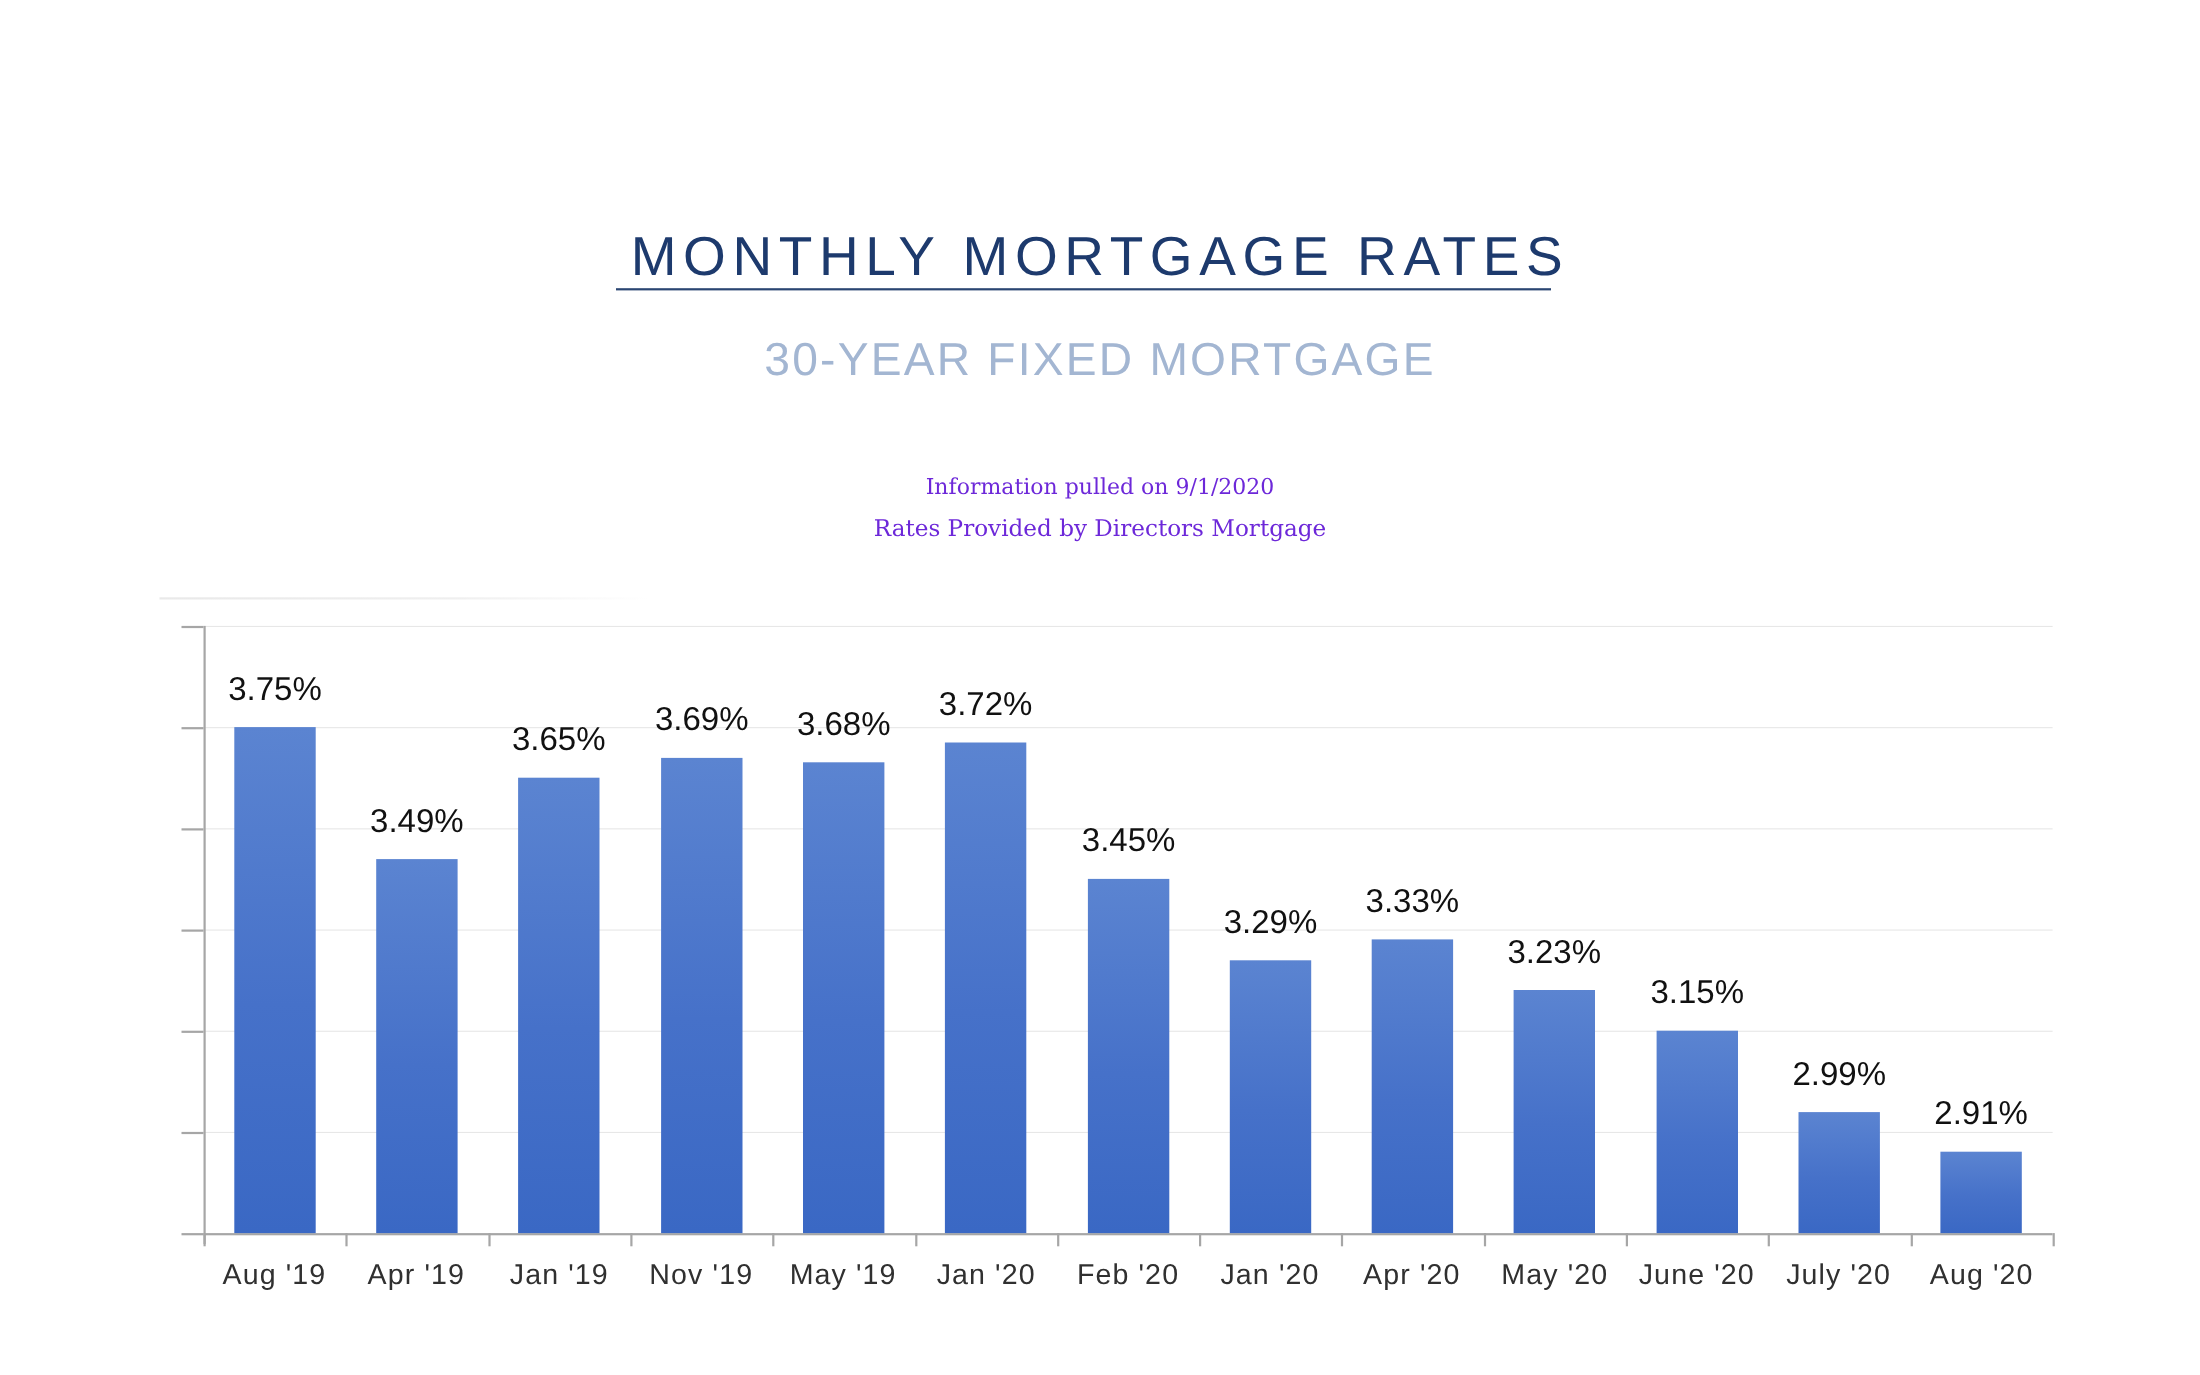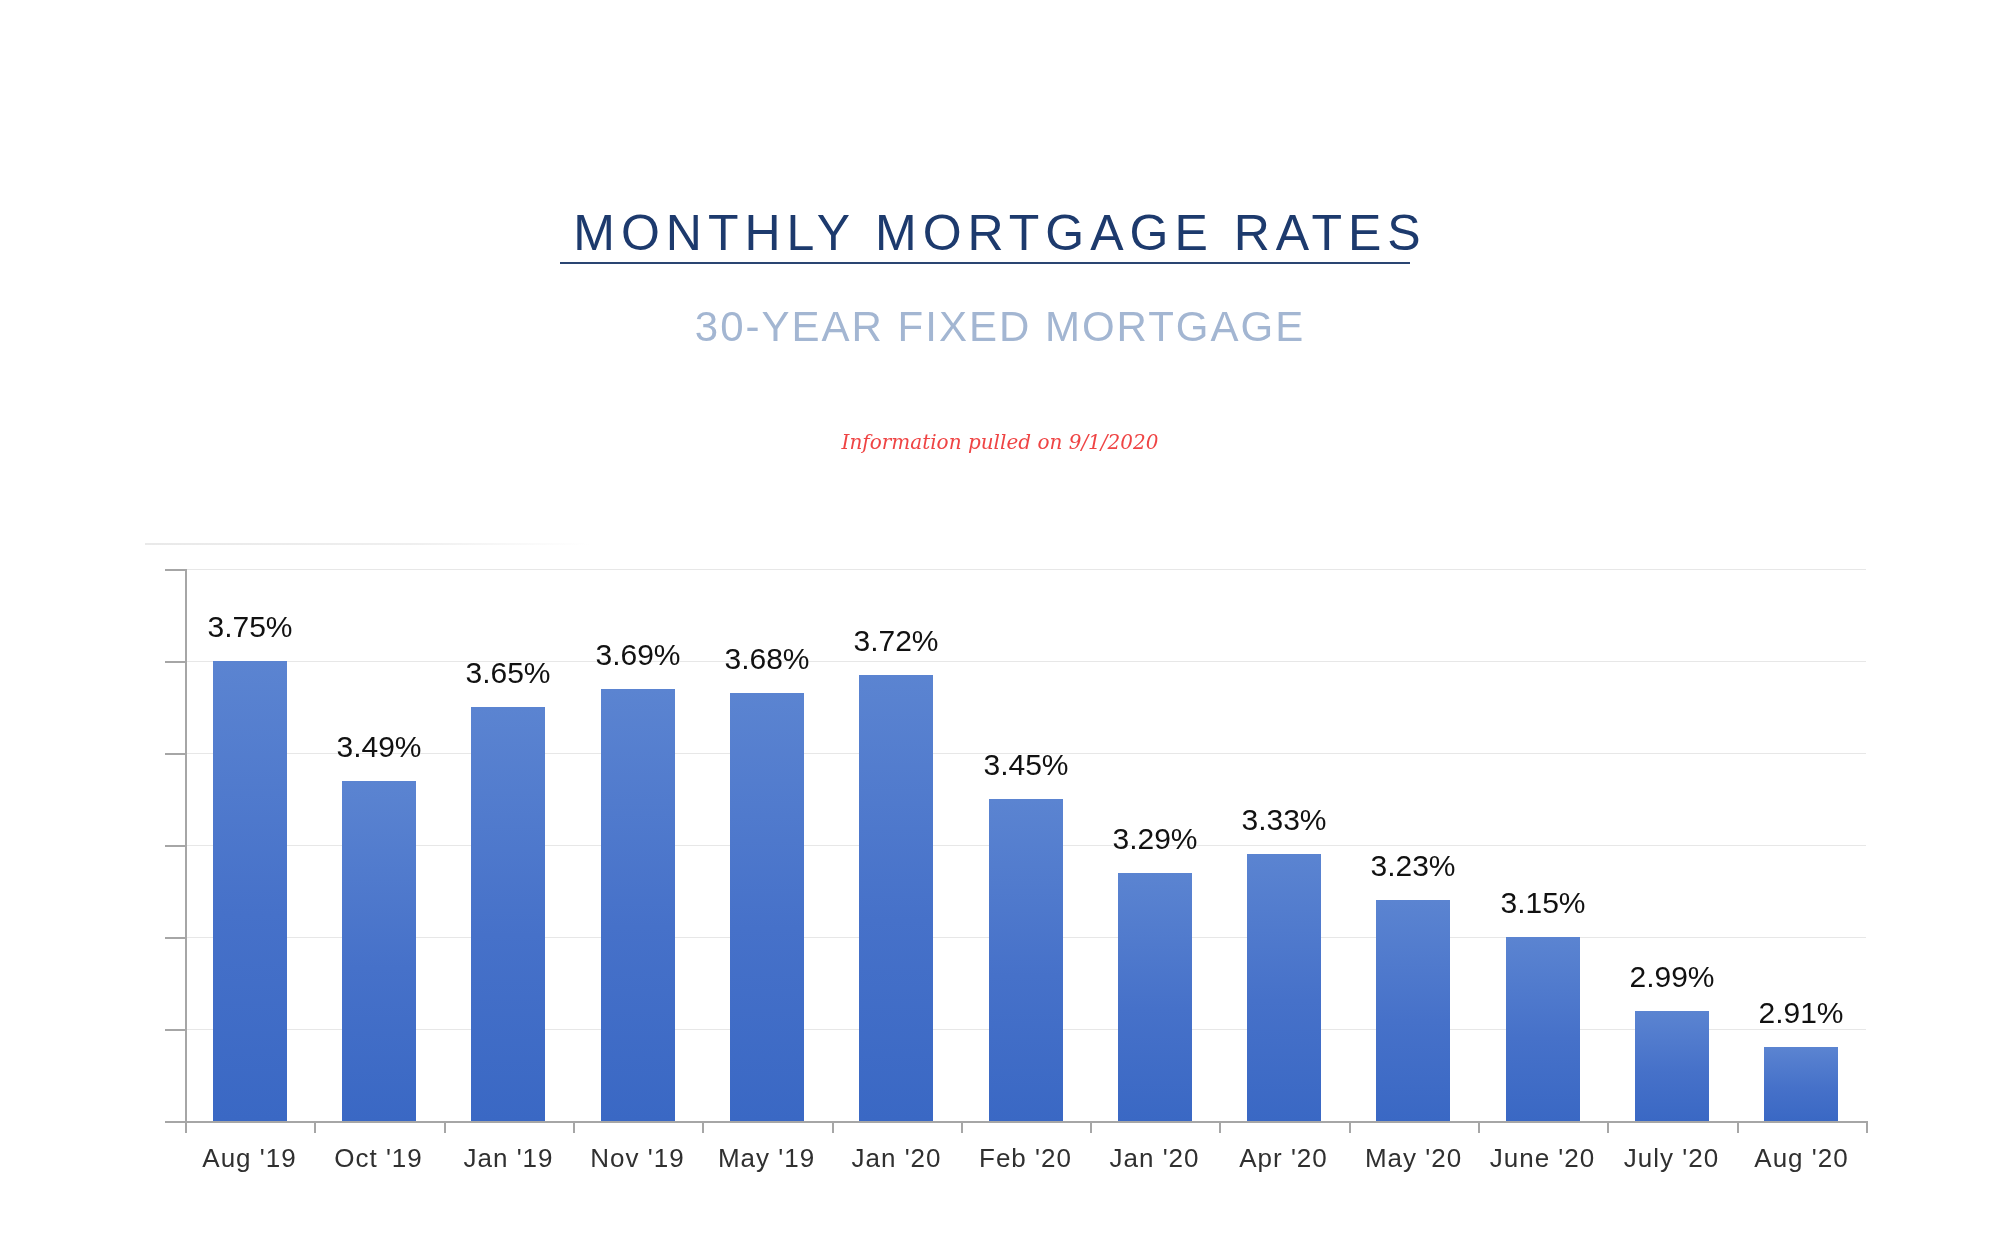--- a/index.html
+++ b/index.html
@@ -15,21 +15,21 @@
   #title-underline{
     top:262px;left:560px;width:850px;height:2px;background:#2a4572;
   }
   #subtitle{
     top:303px;font-size:42px;letter-spacing:2px;color:#a3b6d2;font-weight:400;
   }
   #location{
     top:385px;font-size:25px;letter-spacing:2px;color:#3c3c3c;
   }
   .note{
-    font-family:"DejaVu Serif",serif;font-style:italic;color:#ef4444;
+    font-family:"DejaVu Serif",serif;color:#6d28d9;
   }
   #note1{top:430px;font-size:20px;}
   #note2{top:468px;font-size:21px;}
   #chart-artifact-line{
     top:543px;left:145px;width:445px;height:2px;
     background:linear-gradient(90deg,#e9e9e9 0%,#efefef 60%,rgba(240,240,240,0) 100%);
   }
   .gridline{position:absolute;height:1px;background:#e7e7e7;}
   .axis-line{position:absolute;background:#a6a6a6;}
   .tick{position:absolute;background:#a6a6a6;}
@@ -53,20 +53,21 @@
 
   <div id="main-title" class="abs ctext">MONTHLY MORTGAGE RATES</div>
 
   <div id="title-underline" class="abs"></div>
 
   <div id="subtitle" class="abs ctext">30-YEAR FIXED MORTGAGE</div>
 
 
   <div id="note1" class="abs ctext note">Information pulled on 9/1/2020</div>
 
+  <div id="note2" class="abs ctext note">Rates Provided by Directors Mortgage</div>
 
   <div id="chart-artifact-line" class="abs"></div>
 
   <div id="chart-area" class="abs" style="left:0;top:0;width:2000px;height:1250px;">
       <div class="gridline" style="left: 185px; top: 1029px; width: 1681px;"></div>
       <div class="gridline" style="left: 185px; top: 937px; width: 1681px;"></div>
       <div class="gridline" style="left: 185px; top: 845px; width: 1681px;"></div>
       <div class="gridline" style="left: 185px; top: 753px; width: 1681px;"></div>
       <div class="gridline" style="left: 185px; top: 661px; width: 1681px;"></div>
       <div class="gridline" style="left: 185px; top: 569px; width: 1681px;"></div>
@@ -91,21 +92,21 @@
       <div class="tick" style="left: 1349px; top: 1121px; width: 2px; height: 12px;"></div>
       <div class="tick" style="left: 1478px; top: 1121px; width: 2px; height: 12px;"></div>
       <div class="tick" style="left: 1607px; top: 1121px; width: 2px; height: 12px;"></div>
       <div class="tick" style="left: 1737px; top: 1121px; width: 2px; height: 12px;"></div>
       <div class="tick" style="left: 1866px; top: 1121px; width: 2px; height: 12px;"></div>
       <div class="bar" style="left: 213px; top: 661px; width: 74px; height: 460px;"></div>
       <div class="bar-value-label" style="left: 150px; top: 609px; width: 200px;">3.75%</div>
       <div class="x-axis-label" style="left: 185px; width: 129px; text-align: center;">Aug '19</div>
       <div class="bar" style="left: 342px; top: 781px; width: 74px; height: 340px;"></div>
       <div class="bar-value-label" style="left: 279px; top: 729px; width: 200px;">3.49%</div>
-      <div class="x-axis-label" style="left: 314px; width: 129px;">Oct '19</div>
+      <div class="x-axis-label" style="left: 314px; width: 129px;">Apr '19</div>
       <div class="bar" style="left: 471px; top: 707px; width: 74px; height: 414px;"></div>
       <div class="bar-value-label" style="left: 408px; top: 655px; width: 200px;">3.65%</div>
       <div class="x-axis-label" style="left: 444px; width: 129px;">Jan '19</div>
       <div class="bar" style="left: 601px; top: 689px; width: 74px; height: 432px;"></div>
       <div class="bar-value-label" style="left: 538px; top: 637px; width: 200px;">3.69%</div>
       <div class="x-axis-label" style="left: 573px; width: 129px;">Nov '19</div>
       <div class="bar" style="left: 730px; top: 693px; width: 74px; height: 428px;"></div>
       <div class="bar-value-label" style="left: 667px; top: 641px; width: 200px;">3.68%</div>
       <div class="x-axis-label" style="left: 702px; width: 129px;">May '19</div>
       <div class="bar" style="left: 859px; top: 675px; width: 74px; height: 446px;"></div>

